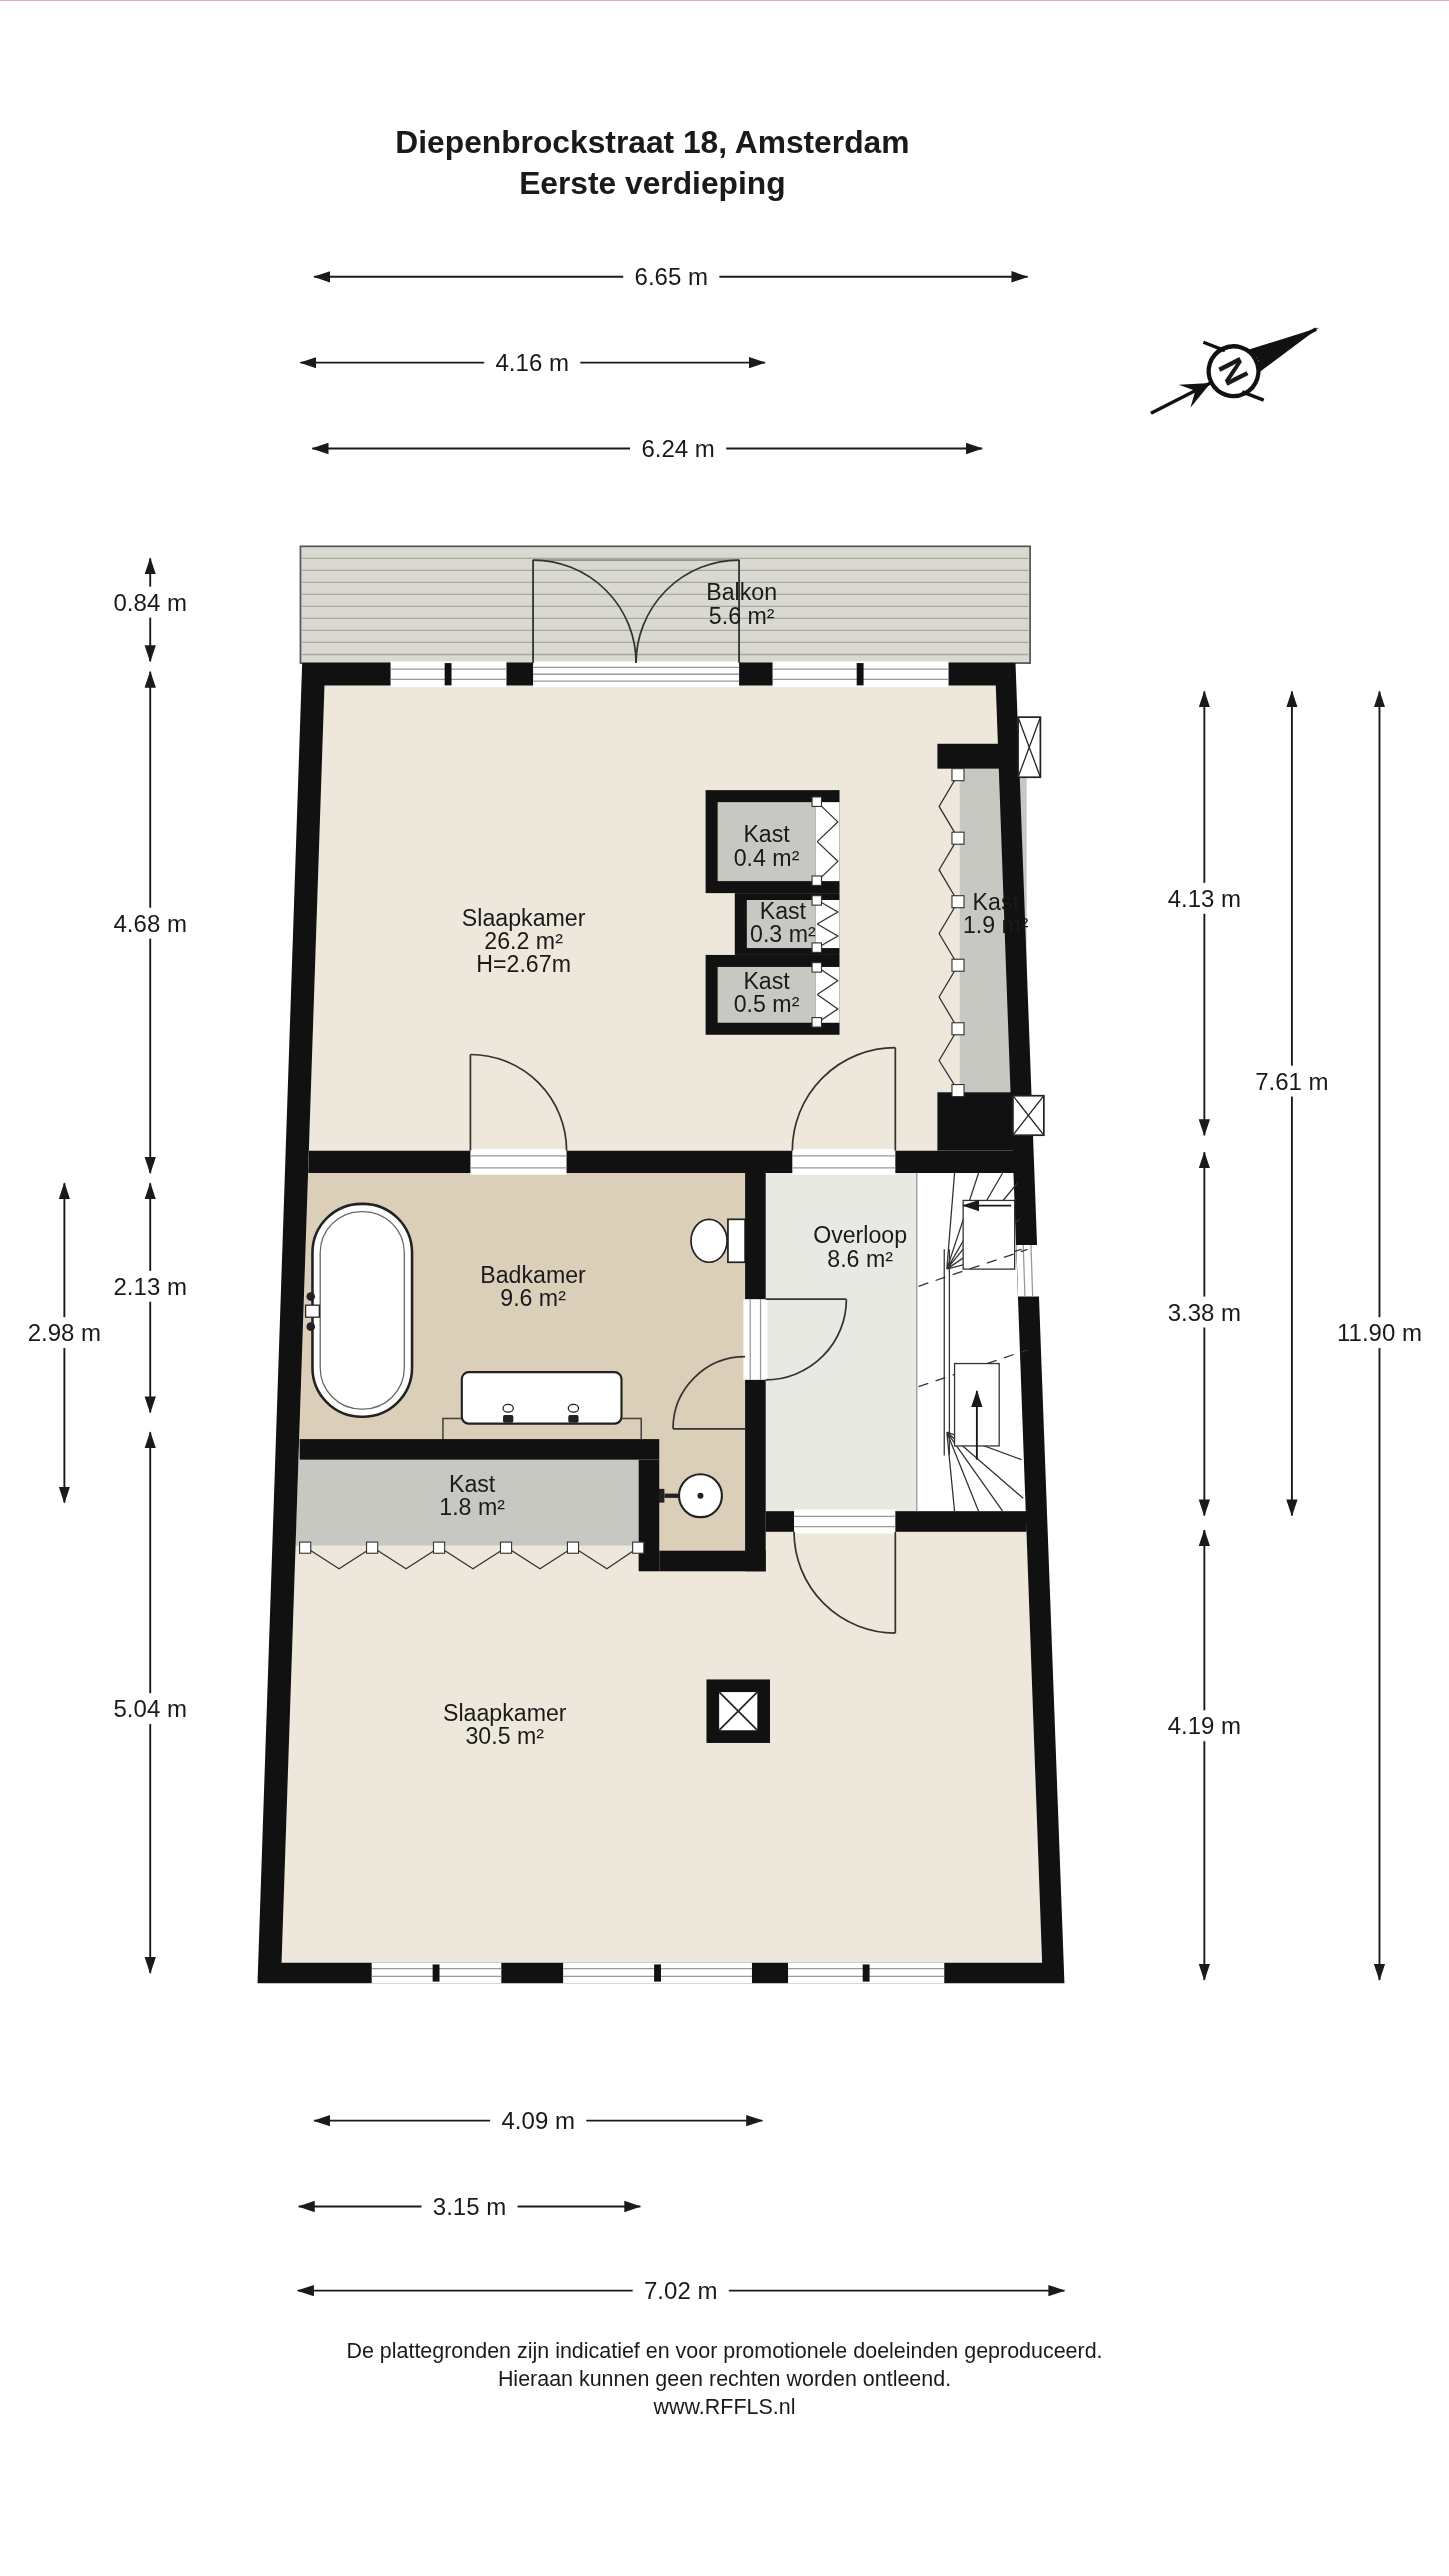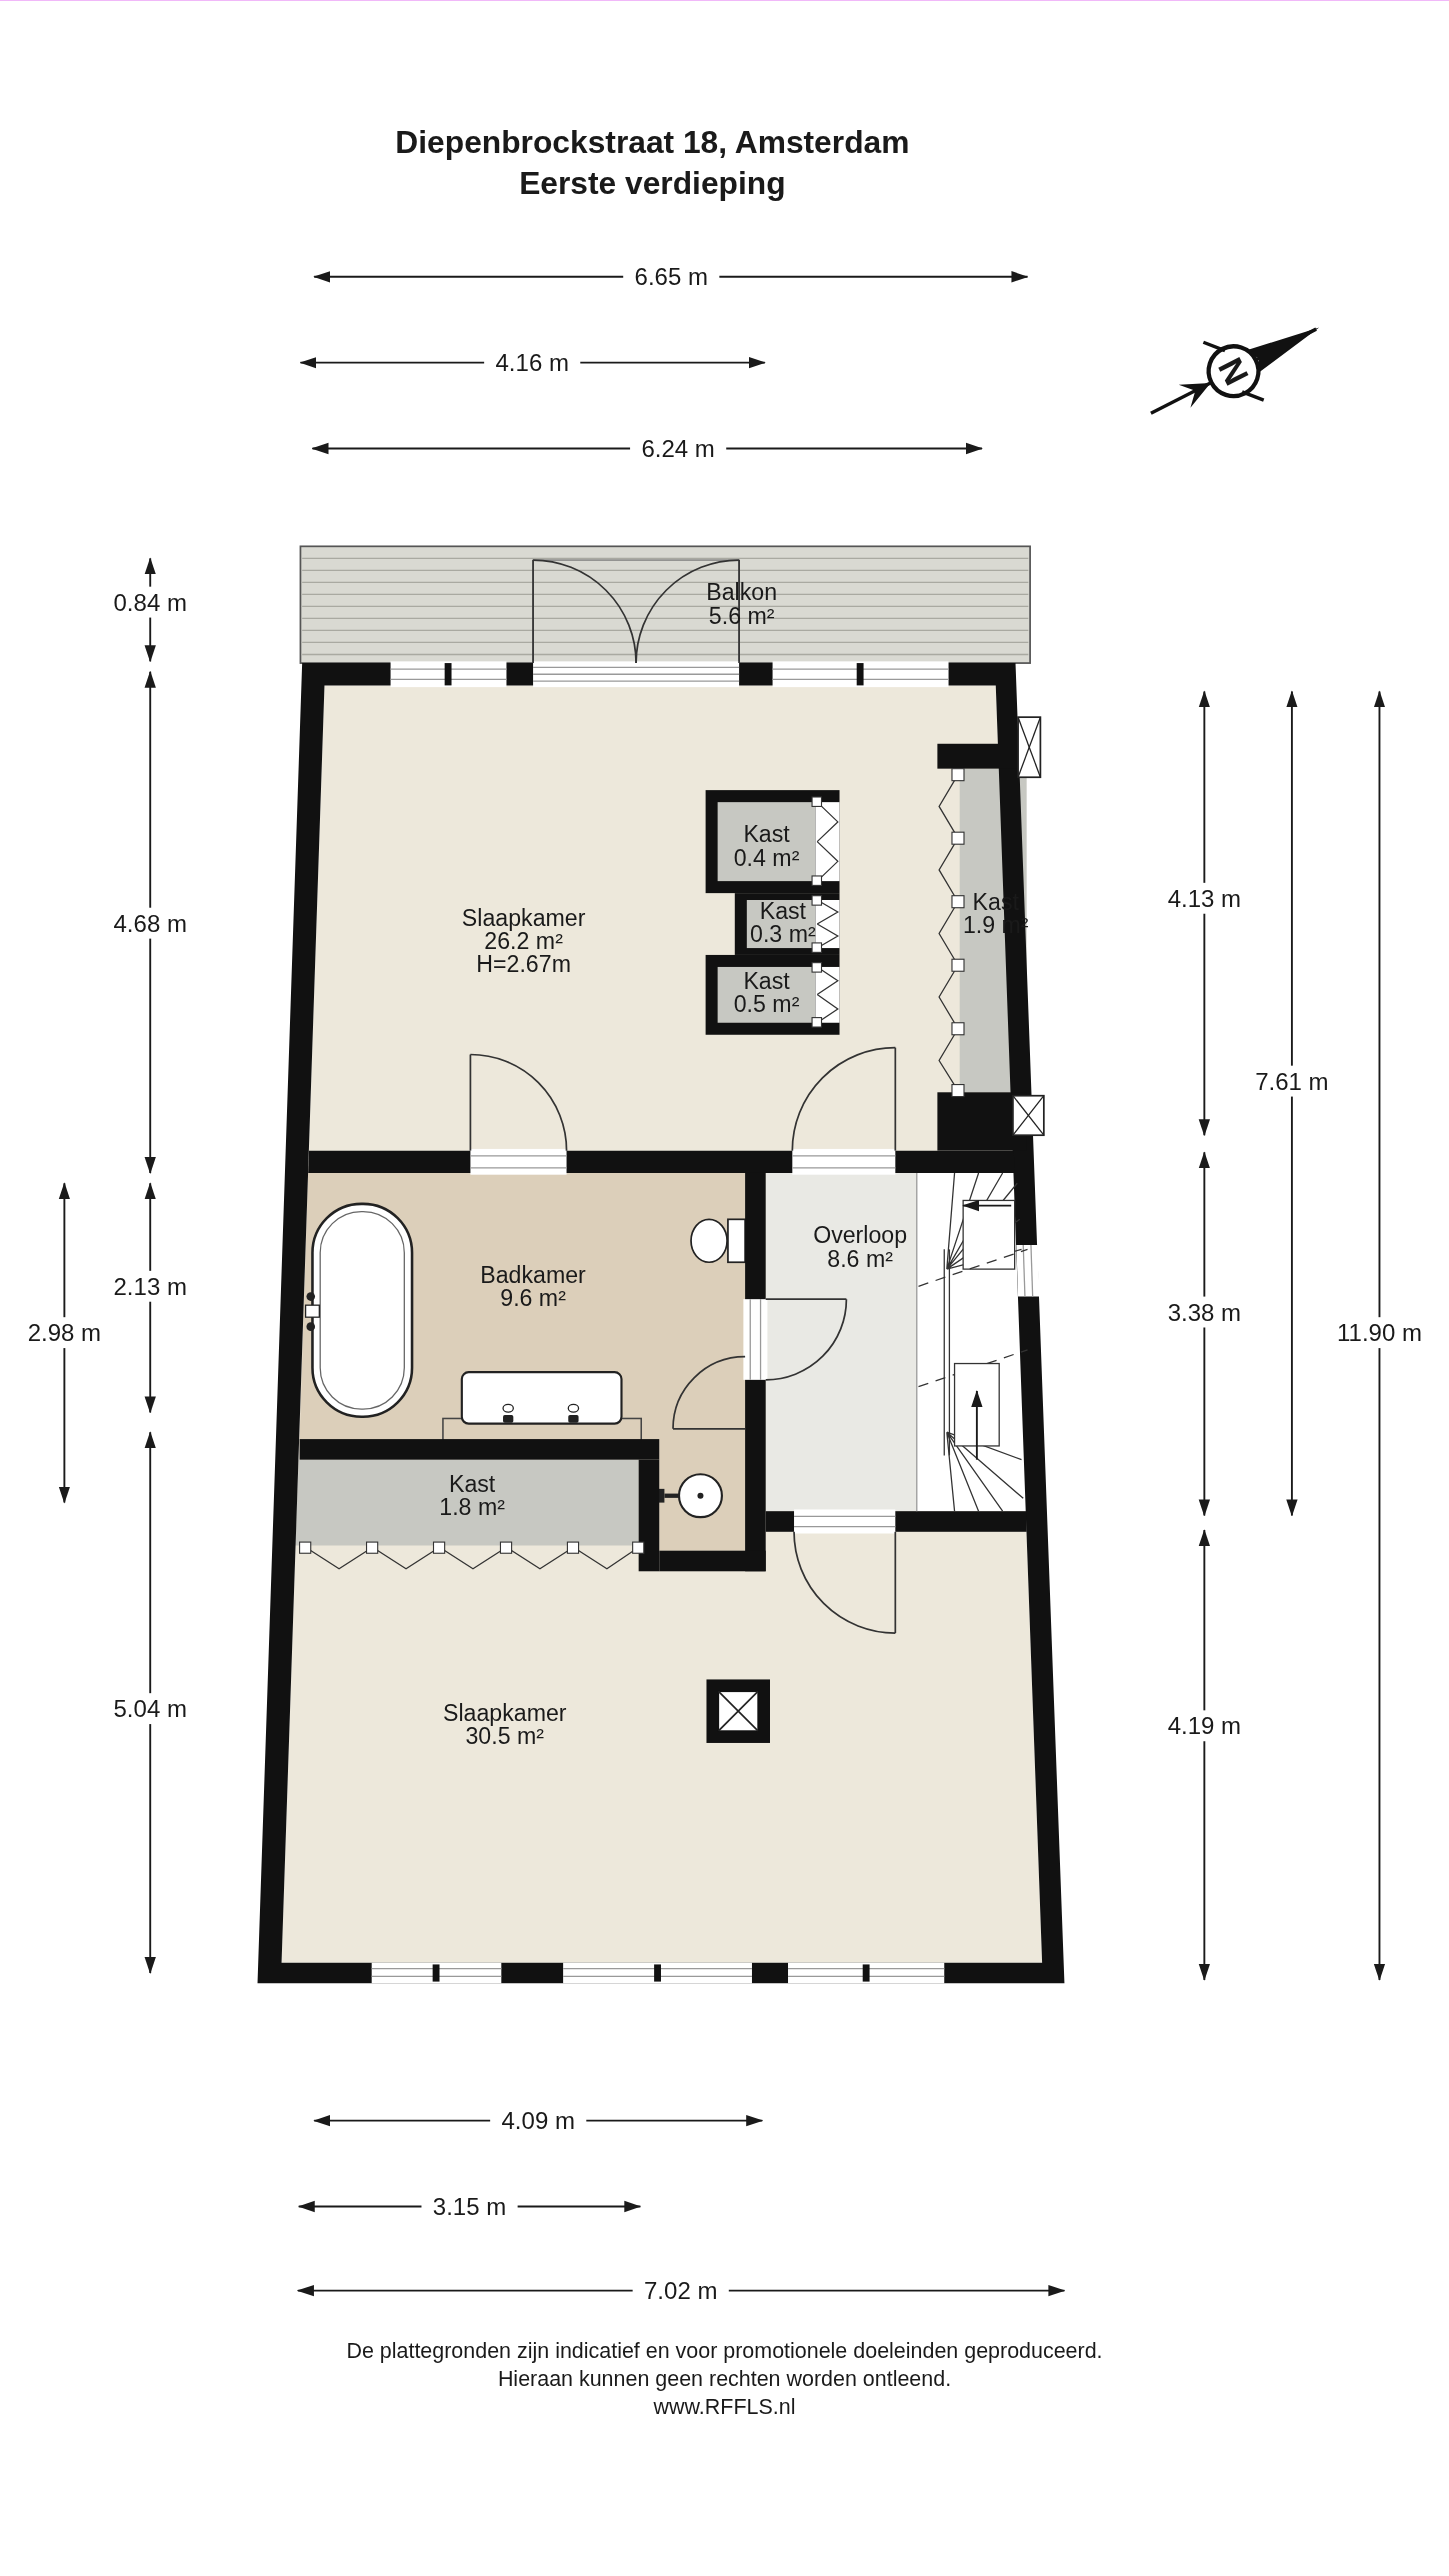--- a/index.html
+++ b/index.html
@@ -1,16 +1,16 @@
 <!DOCTYPE html>
 <html style="font-size:13.7px"><head>
 <meta charset="utf-8">
 <style>
   html,body{margin:0;padding:0;background:#ffffff;}
-  .page{position:relative;width:1449px;height:2424px;background:#d946ef;overflow:hidden;text-align:center;}
+  .page{position:relative;width:1449px;height:2424px;background:#be185d;overflow:hidden;text-align:center;}
   svg{display:block;}
   text{font-family:"Liberation Sans","DejaVu Sans",sans-serif;fill:#1a1a1a;}
   .title{font-size:37px;font-weight:bold;text-anchor:middle;}
   .roomlbl{font-size:27px;text-anchor:middle;}
   .dimtxt{font-size:28px;text-anchor:middle;}
   .foot{font-size:25px;text-anchor:middle;}
   .north{font-size:40px;font-weight:bold;text-anchor:middle;}
   .dimline{stroke:#1a1a1a;stroke-width:2.2;}
   .dimbg{fill:#ffffff;}
   .thin{stroke:#333333;stroke-width:1.5;fill:none;}

